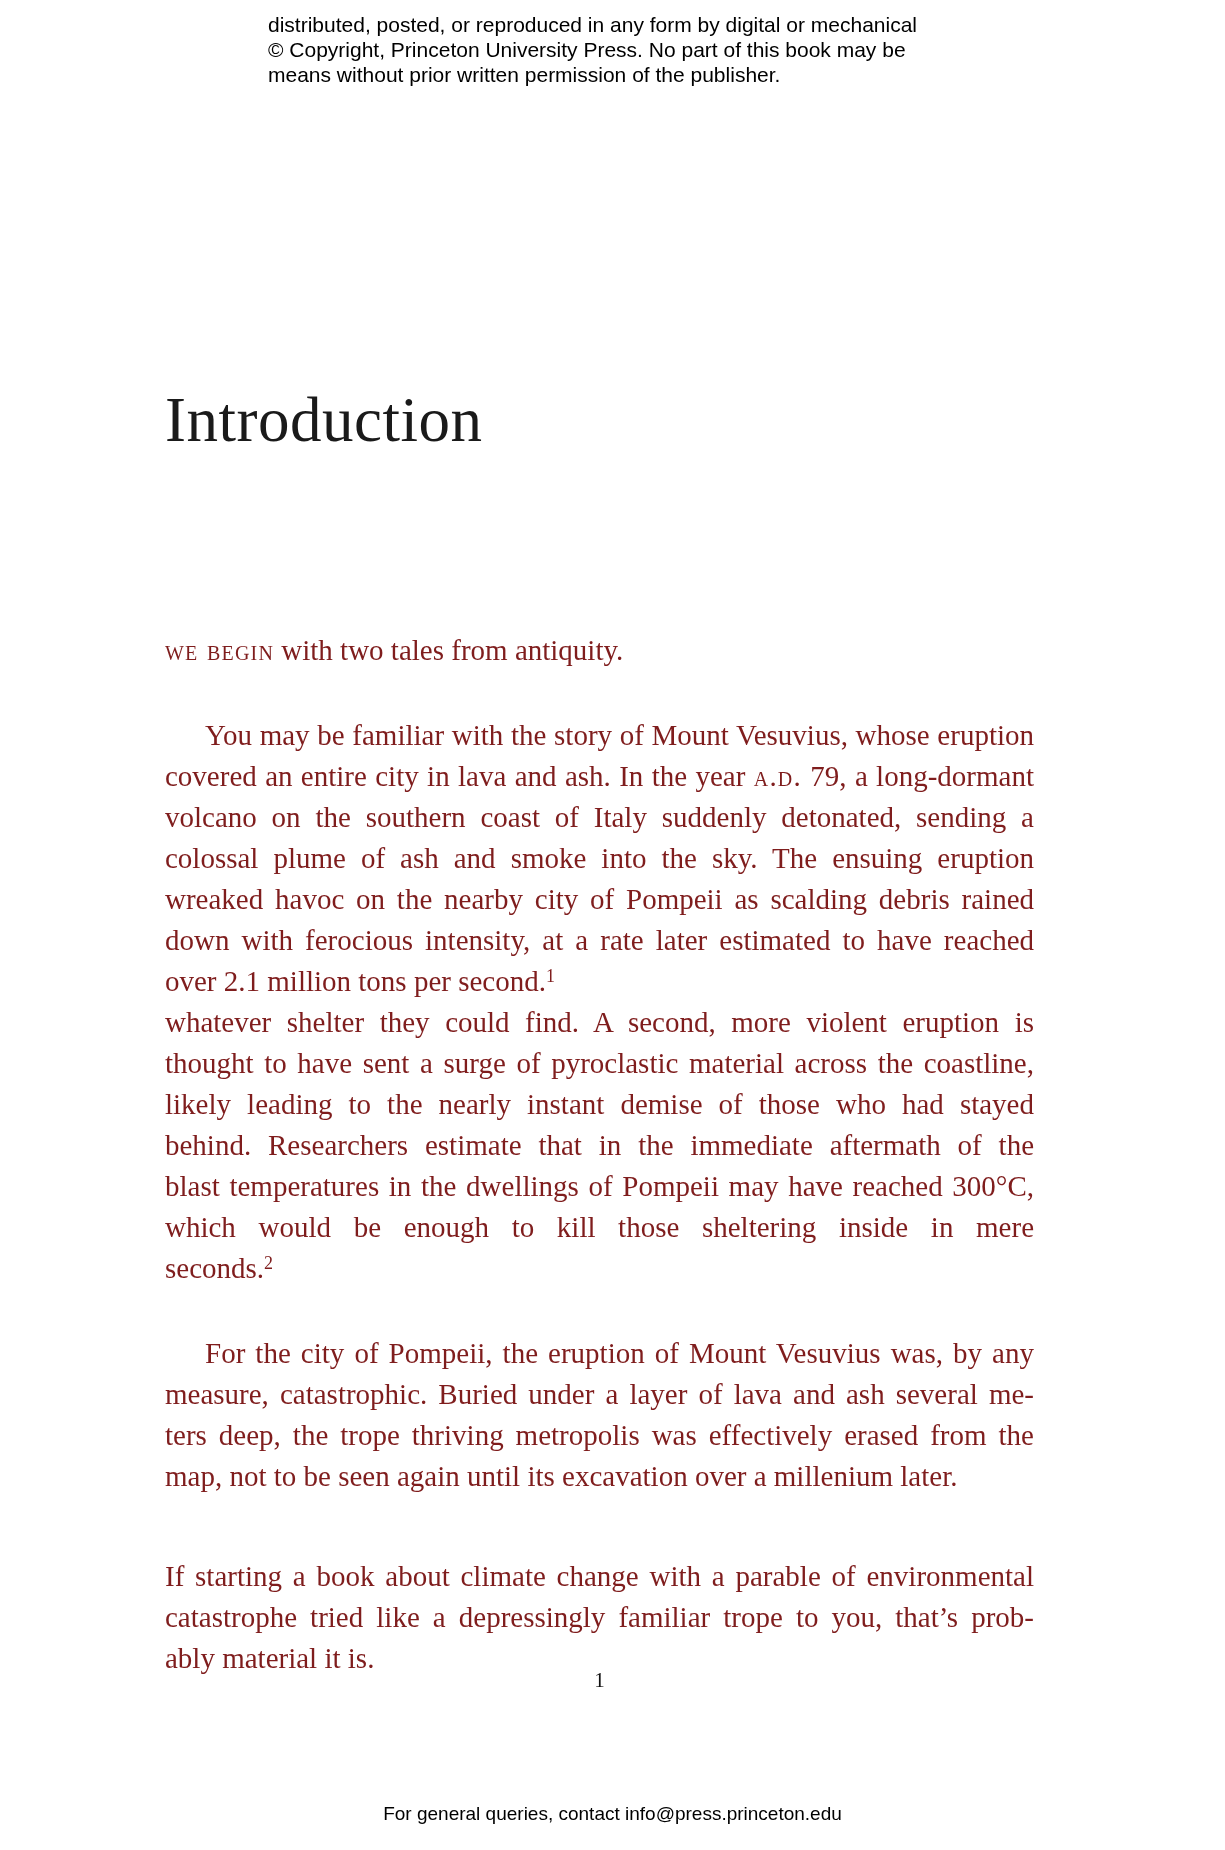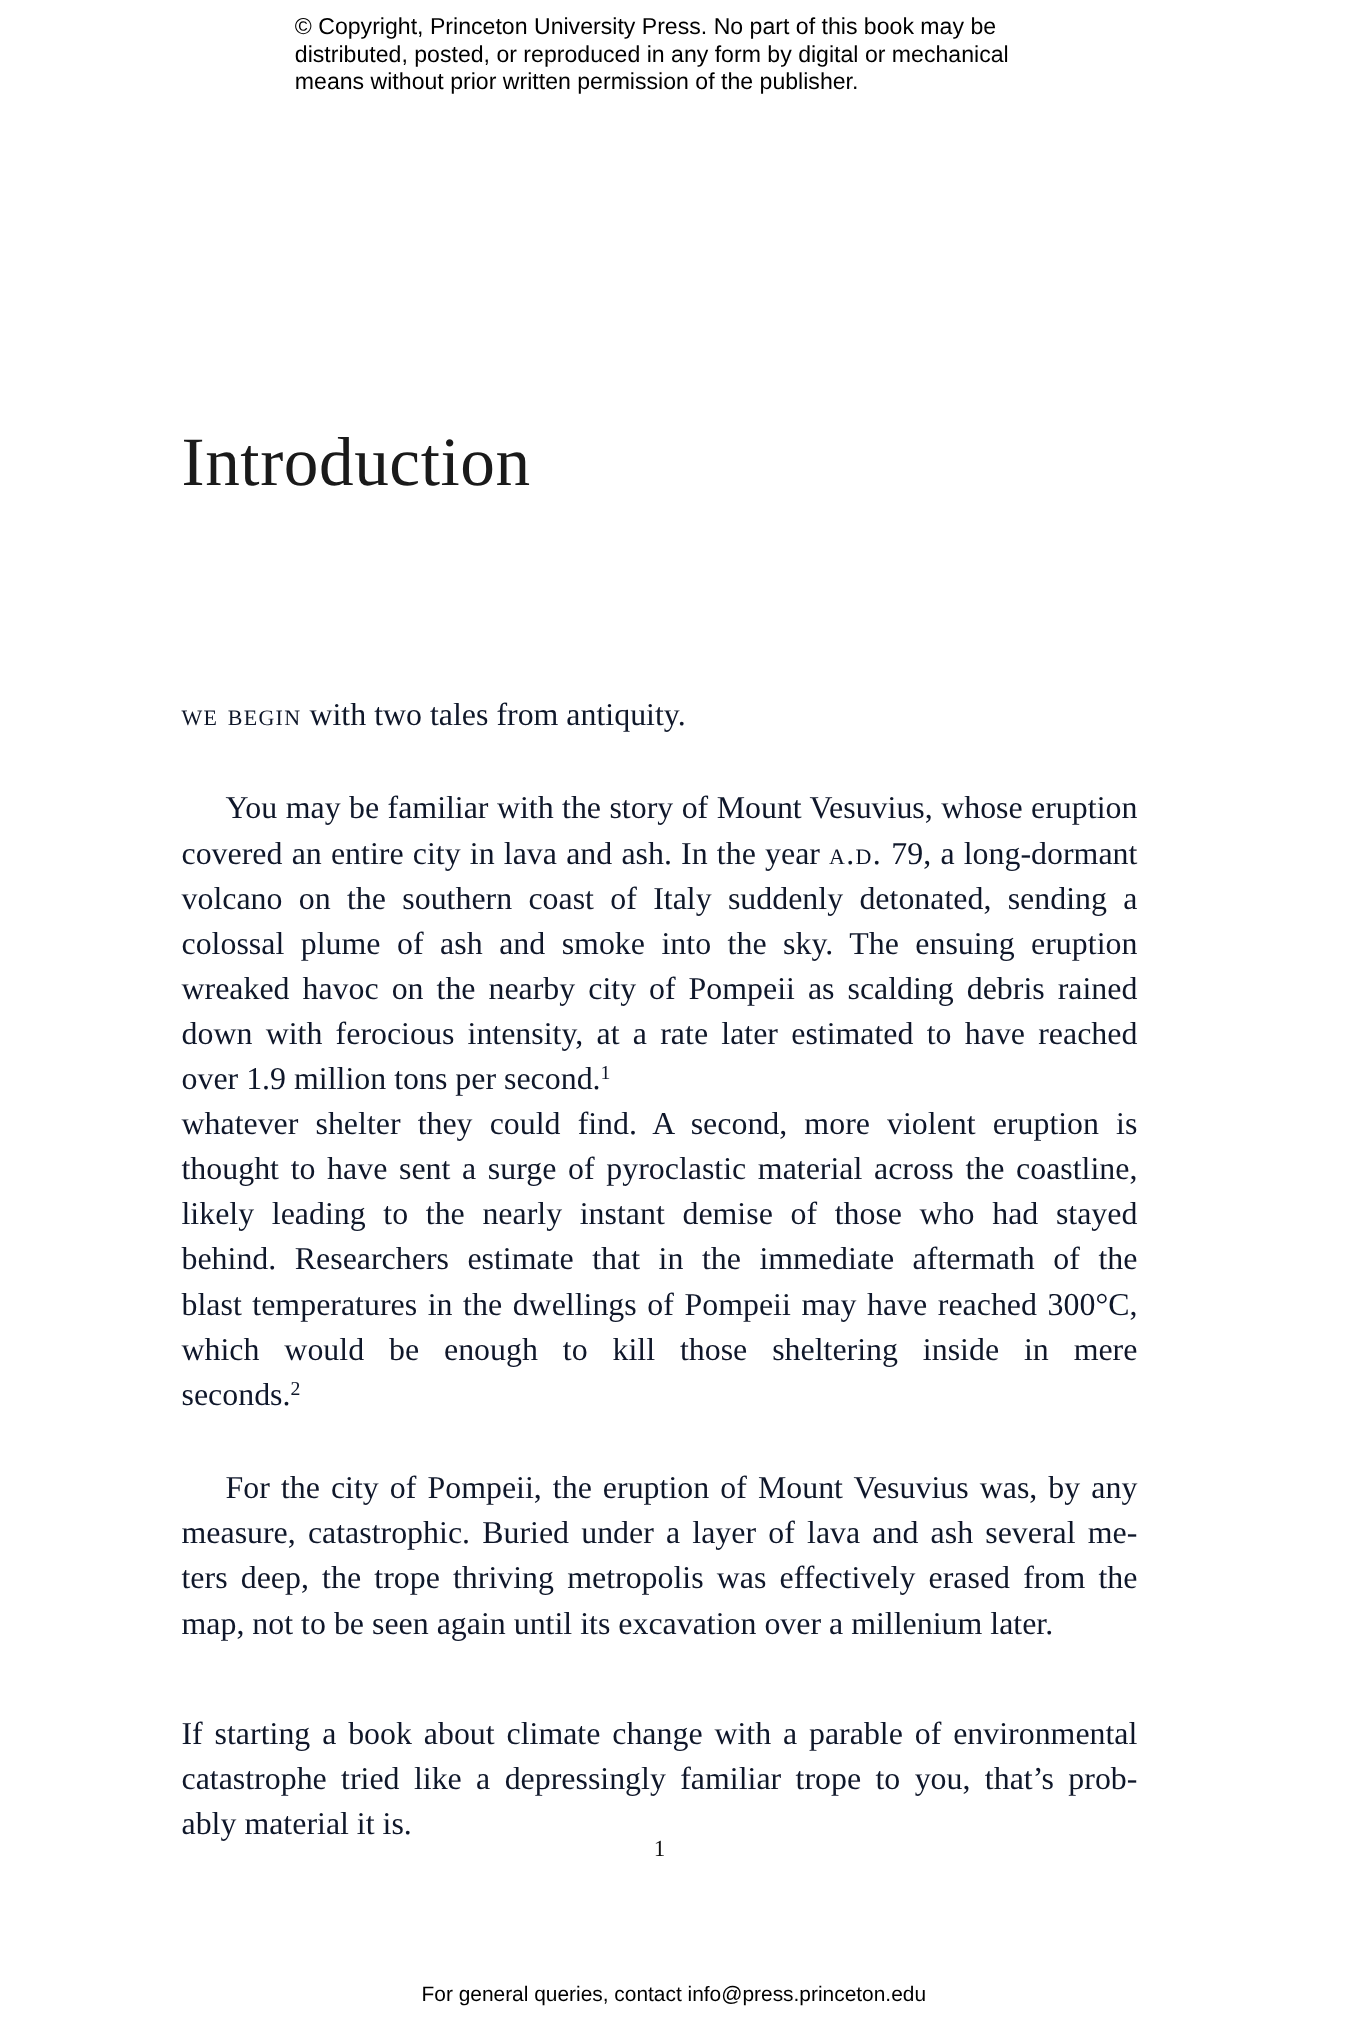--- a/index.html
+++ b/index.html
@@ -41,21 +41,21 @@
     letter-spacing: 0.5px;
   }
   
   .body-text {
     position: absolute;
     top: 630px;
     left: 165px;
     width: 869px;
     font-size: 29px;
     line-height: 41px;
-    color: #0f172a;
+    color: #7f1d1d;
   }
   .line {
     height: 41px;
     text-align: left;
     white-space: nowrap;
   }
   .line.jl {
     text-align: justify;
     text-align-last: justify;
     text-justify: inter-word;
@@ -94,36 +94,36 @@
     font-size: 19px;
     color: #000000;
   }
 </style>
 </head>
 <body>
 
 <div class="page">
 
   <div class="copyright">
+    <div>distributed, posted, or reproduced in any form by digital or mechanical</div>
     <div>© Copyright, Princeton University Press. No part of this book may be</div>
-    <div>distributed, posted, or reproduced in any form by digital or mechanical</div>
     <div>means without prior written permission of the publisher.</div>
   </div>
 
   <h1 class="chapter-title">Introduction</h1>
 
   <div class="body-text">
       <div class="line"><span class="sc">we begin</span><span> with two tales from antiquity.</span></div>
       <div class="line jl ind"><span>You may be familiar with the story of Mount Vesuvius, whose eruption</span></div>
       <div class="line jl"><span>covered an entire city in lava and ash. In the year </span><span class="sc">a.d.</span><span> 79, a long-dormant</span></div>
       <div class="line jl"><span>volcano on the southern coast of Italy suddenly detonated, sending a</span></div>
       <div class="line jl"><span>colossal plume of ash and smoke into the sky. The ensuing eruption</span></div>
       <div class="line jl"><span>wreaked havoc on the nearby city of Pompeii as scalding debris rained</span></div>
       <div class="line jl"><span>down with ferocious intensity, at a rate later estimated to have reached</span></div>
-      <div class="line"><span>over 1.9 million tons per second.</span><span class="sup">1</span></div>
+      <div class="line"><span>over 2.1 million tons per second.</span><span class="sup">1</span></div>
       <div class="line jl"><span>whatever shelter they could find. A second, more violent eruption is</span></div>
       <div class="line jl"><span>thought to have sent a surge of pyroclastic material across the coastline,</span></div>
       <div class="line jl"><span>likely leading to the nearly instant demise of those who had stayed</span></div>
       <div class="line jl"><span>behind. Researchers estimate that in the immediate aftermath of the</span></div>
       <div class="line jl"><span>blast temperatures in the dwellings of Pompeii may have reached 300°C,</span></div>
       <div class="line jl"><span>which would be enough to kill those sheltering inside in mere</span></div>
       <div class="line"><span>seconds.</span><span class="sup">2</span></div>
       <div class="line jl ind"><span>For the city of Pompeii, the eruption of Mount Vesuvius was, by any</span></div>
       <div class="line jl"><span>measure, catastrophic. Buried under a layer of lava and ash several me-</span></div>
       <div class="line jl"><span>ters deep, the trope thriving metropolis was effectively erased from the</span></div>

